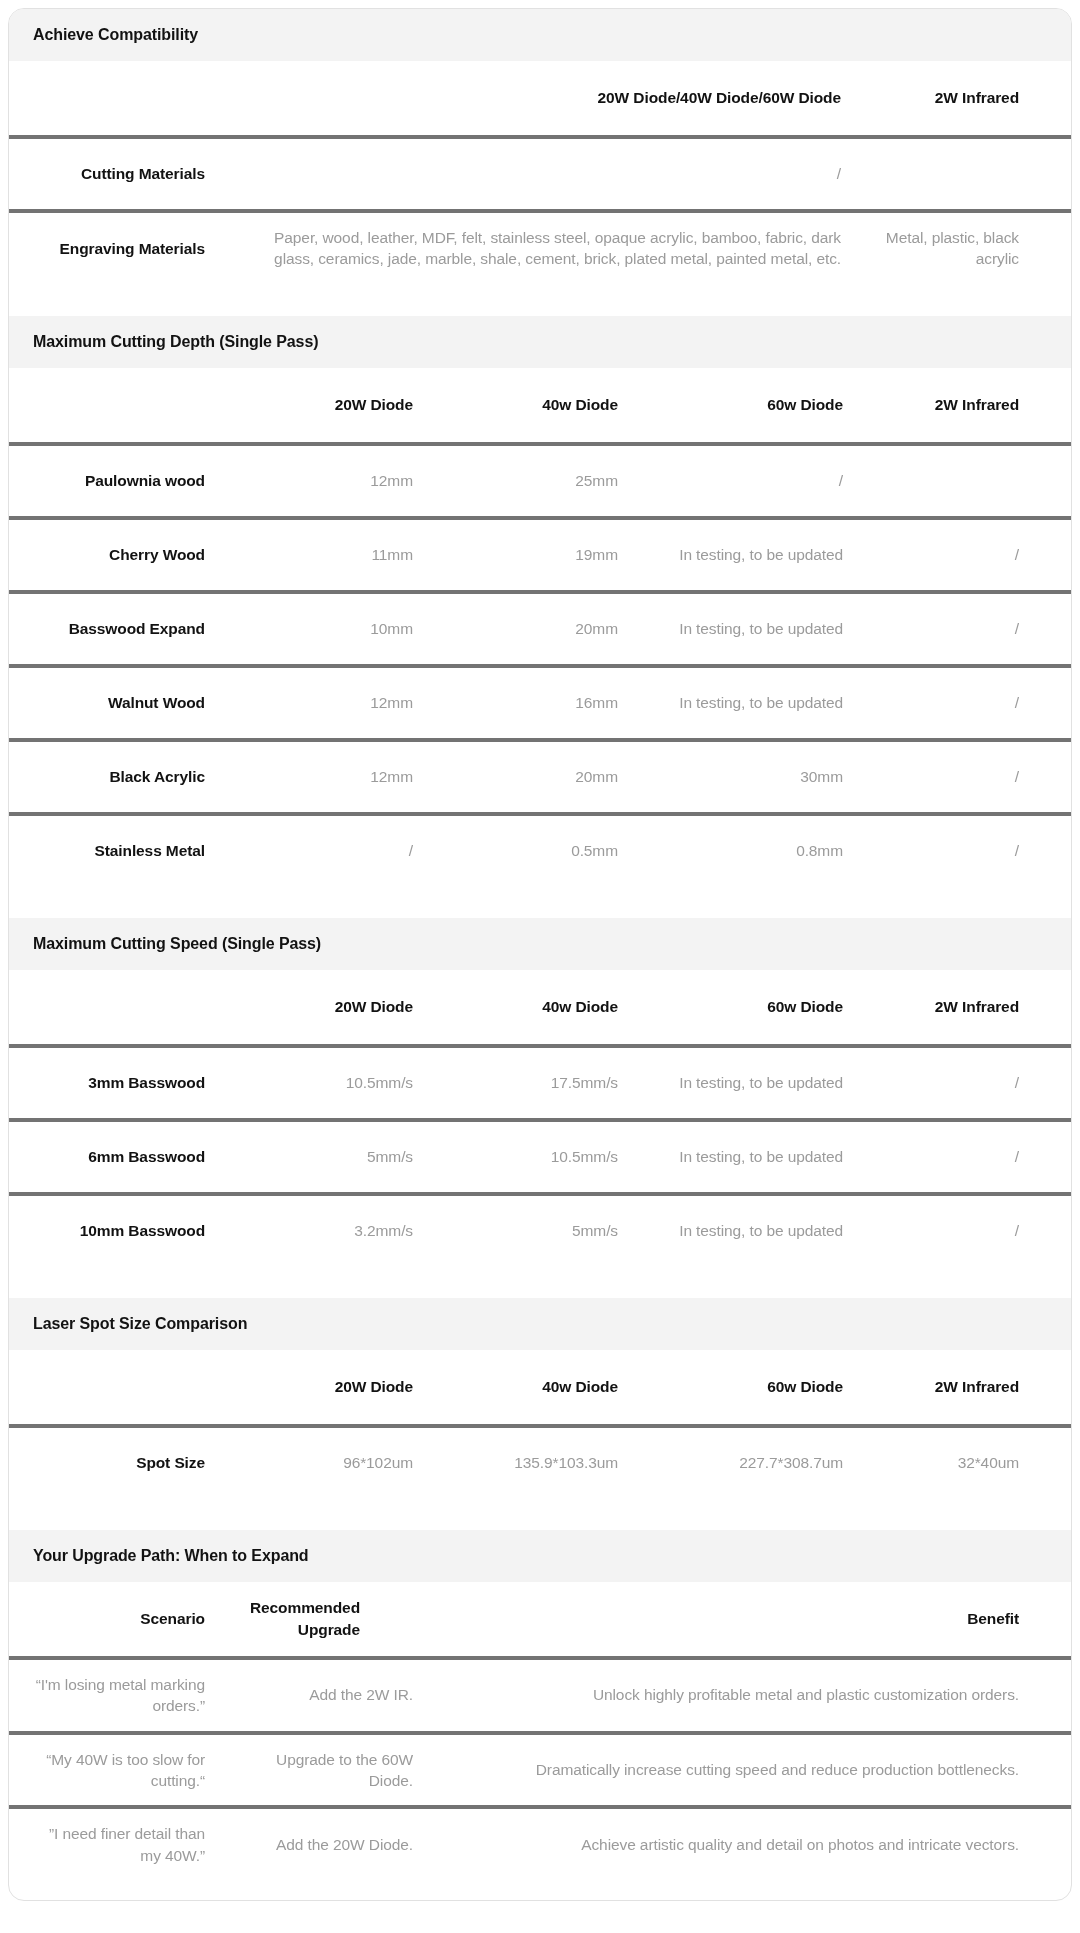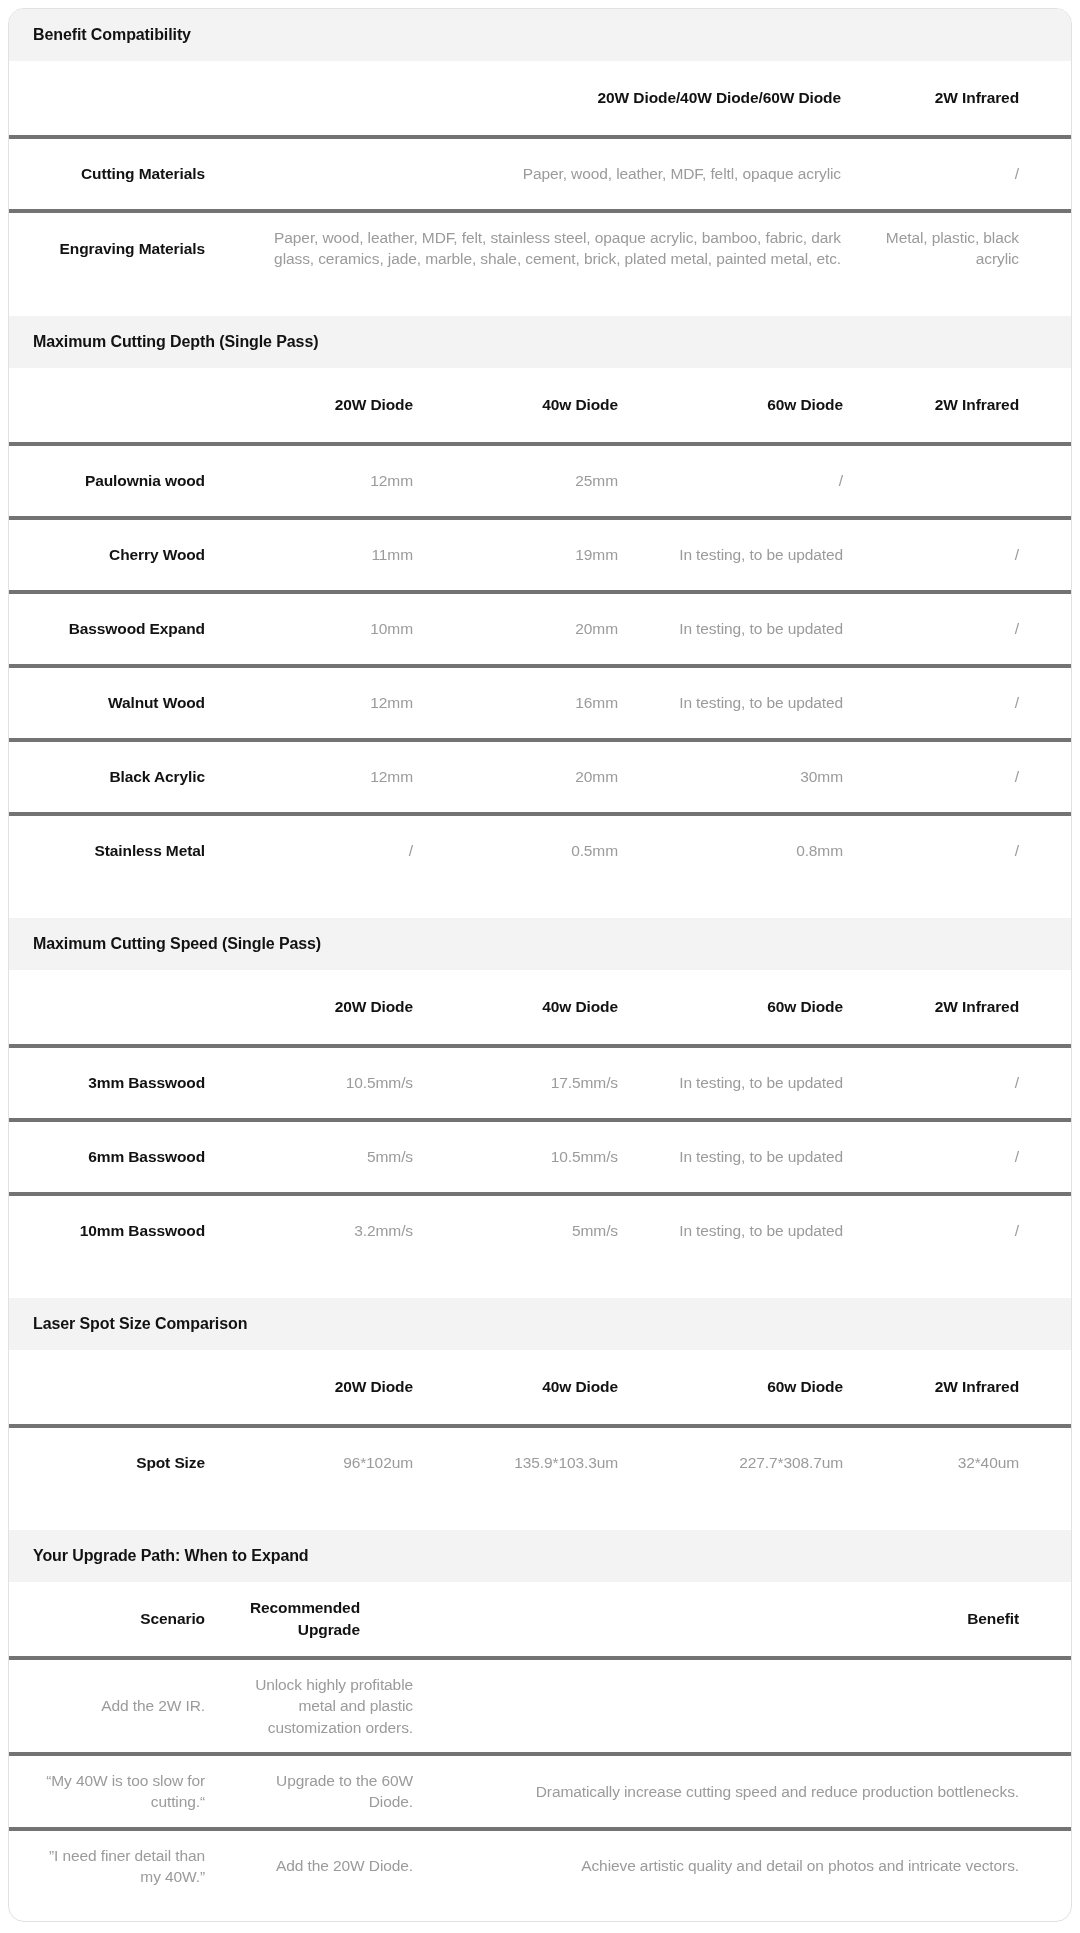--- a/index.html
+++ b/index.html
@@ -48,31 +48,30 @@
   .quote { font-weight: normal; color: #9b9b9b; }
   .w-narrow { max-width: 155px; }
 </style>
 </head>
 <body>
 
 <div class="card">
 
   <section>
     <div class="band">
-      <h2 class="band-title">Benefit Compatibility</h2>
+      <h2 class="band-title">Achieve Compatibility</h2>
     </div>
     <div class="tbl">
       <div class="row grid-s1">
         <div class="cell"></div>
         <div class="cell col-head">20W Diode/40W Diode/60W Diode</div>
         <div class="cell col-head">2W Infrared</div>
       </div>
       <div class="row grid-s1">
         <div class="cell label">Cutting Materials</div>
-        <div class="cell val">Paper, wood, leather, MDF, feltl, opaque acrylic</div>
         <div class="cell val">/</div>
       </div>
       <div class="row grid-s1">
         <div class="cell label">Engraving Materials</div>
         <div class="cell val">Paper, wood, leather, MDF, felt, stainless steel, opaque acrylic, bamboo, fabric, dark glass, ceramics, jade, marble, shale, cement, brick, plated metal, painted metal, etc.</div>
         <div class="cell val">Metal, plastic, black acrylic</div>
       </div>
     </div>
   </section>
 
@@ -194,20 +193,21 @@
     <div class="band">
       <h2 class="band-title">Your Upgrade Path: When to Expand</h2>
     </div>
     <div class="tbl pad-s">
       <div class="row grid-s3">
         <div class="cell col-head">Scenario</div>
         <div class="cell col-head w-narrow">Recommended Upgrade</div>
         <div class="cell col-head">Benefit</div>
       </div>
       <div class="row grid-s3">
+        <div class="cell quote">“I'm losing metal marking orders.”</div>
         <div class="cell val">Add the 2W IR.</div>
         <div class="cell val">Unlock highly profitable metal and plastic customization orders.</div>
       </div>
       <div class="row grid-s3">
         <div class="cell quote">“My 40W is too slow for cutting.“</div>
         <div class="cell val">Upgrade to the 60W Diode.</div>
         <div class="cell val">Dramatically increase cutting speed and reduce production bottlenecks.</div>
       </div>
       <div class="row grid-s3">
         <div class="cell quote">”I need finer detail than my 40W.”</div>

